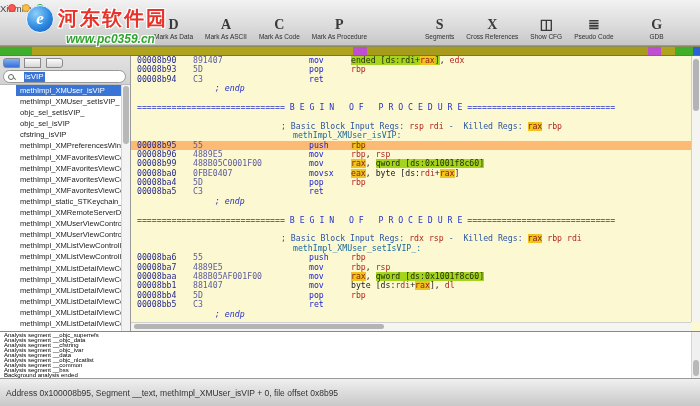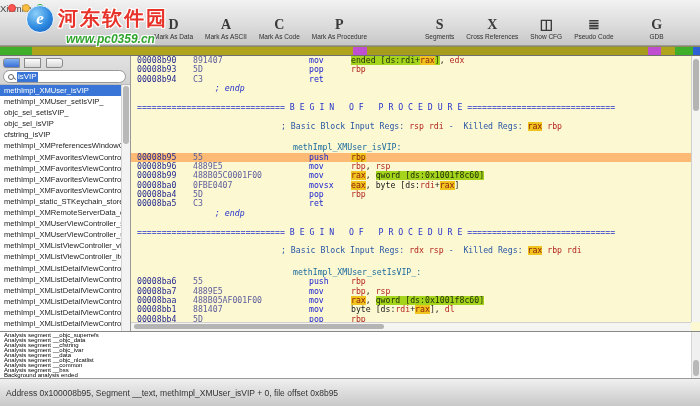--- a/index.html
+++ b/index.html
@@ -37,40 +37,40 @@
   .main { display:flex; height:275px; }
 
   .sidebar { width:131px; border-right:1px solid #999; background:#fff; position:relative; overflow:hidden; }
   .sbheader { height:29px; background:linear-gradient(#e2e2e2,#d2d2d2); border-bottom:1px solid #bbb; }
   .segctrl { padding:2px 0 0 3px; height:13px; }
   .seg { display:inline-block; width:17px; height:10px; border:1px solid #8a8a8a;
          background:linear-gradient(#fdfdfd,#d6d6d6); vertical-align:top; }
   .seg:first-child { border-radius:3px 0 0 3px; background:linear-gradient(#7fb2f0,#3a6fd8); }
   .seg:last-child { border-radius:0 3px 3px 0; }
   .searchfield { height:13px; border:1px solid #979797; border-radius:7px; background:#fff;
-                 margin:1px 4px 0 3px; display:flex; align-items:center; padding:0 4px; gap:3px; }
+                 margin:1px 4px 0 3px; display:flex; align-items:center; padding:0 4px; gap:10px; }
   .mag { width:6px; height:6px; border:1.2px solid #666; border-radius:50%; position:relative; flex:none; }
   .mag::after { content:''; position:absolute; width:3px; height:1.4px; background:#666;
                 transform:rotate(45deg); right:-2.5px; bottom:-1px; }
   .searchval { font-size:8px; background:#3875d7; color:#fff; padding:0 1px; line-height:10px; }
   .symlist { position:absolute; top:29px; left:0; right:9px; bottom:0; overflow:hidden; }
   .sym { height:11.1px; line-height:11.1px; font-size:7.6px; padding-left:4px;
-         white-space:nowrap; overflow:hidden; color:#1a1a1a; }
+         white-space:nowrap; overflow:hidden; color:#1a1a1a;margin-left:16px; }
   .sym.selected { background:#3875d7; color:#fff; }
   .sb-scroll { position:absolute; top:29px; right:0; bottom:0; width:9px; background:#f3f3f3;
                border-left:1px solid #d5d5d5; }
   .sb-scroll .thumb { margin:1px; height:58px; background:#b8b8b8; border-radius:4px; }
 
   .asm { flex:1; position:relative; background:#fcf8d2; overflow:hidden; }
   .asmlines { position:absolute; top:0; left:0; right:9px; bottom:9px; overflow:hidden; }
   .ln { height:9.4px; line-height:9.4px; font-family:"DejaVu Sans Mono", monospace;
         font-size:8.2px; white-space:pre; color:#1a1a1a; overflow:hidden; }
   .ln.sep   { color:#2431c9; padding-left:6px; }
   .ln.endp  { color:#2431c9; padding-left:84px;font-style:italic; }
-  .ln.label { color:#18699d; padding-left:162px;margin-top:12px; }
+  .ln.label { color:#18699d; padding-left:162px; }
   .ln.comment { padding-left:150px; }
   .selrow { background:#fdba74; }
   .addr  { display:inline-block; width:62px; padding-left:6px; color:#23298f; }
   .bytes { display:inline-block; width:116px; color:#5d5d9c; }
   .mn    { display:inline-block; width:42px; color:#1a22d0; }
   .tp   { color:#1a1a1a; }
   .treg { color:#b3261e; }
   .trhl { background:#f0c41e; color:#8b1a10; }
   .tmem { background:#a4d41c; color:#24300a; }
   .tc   { color:#2a57a5; }

